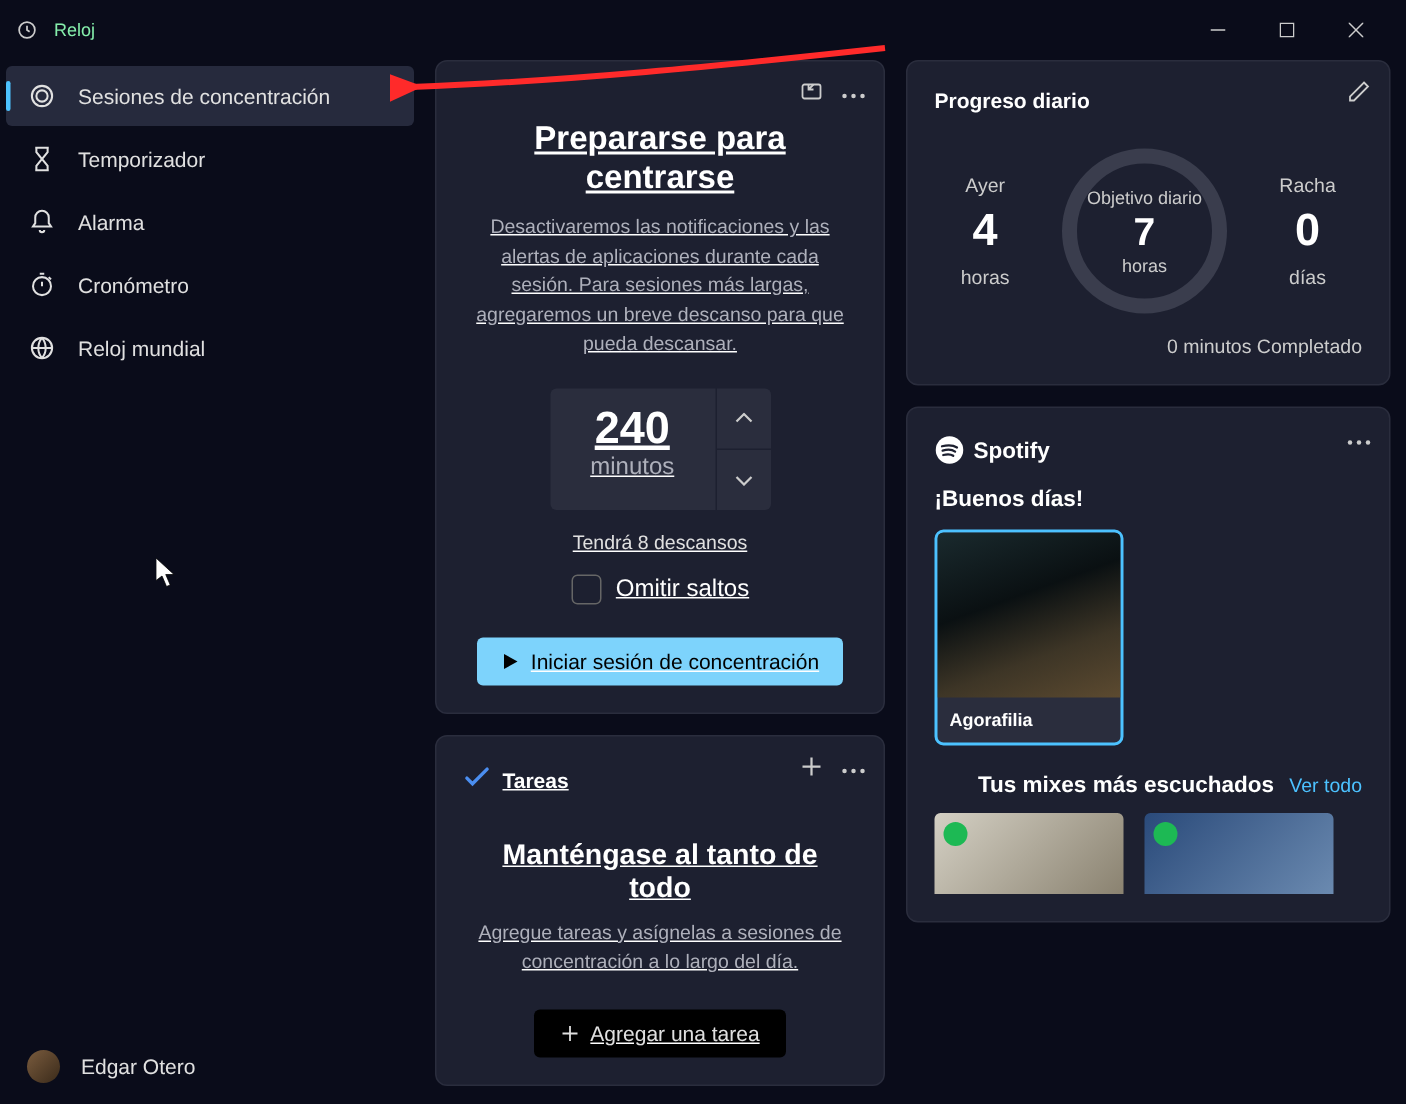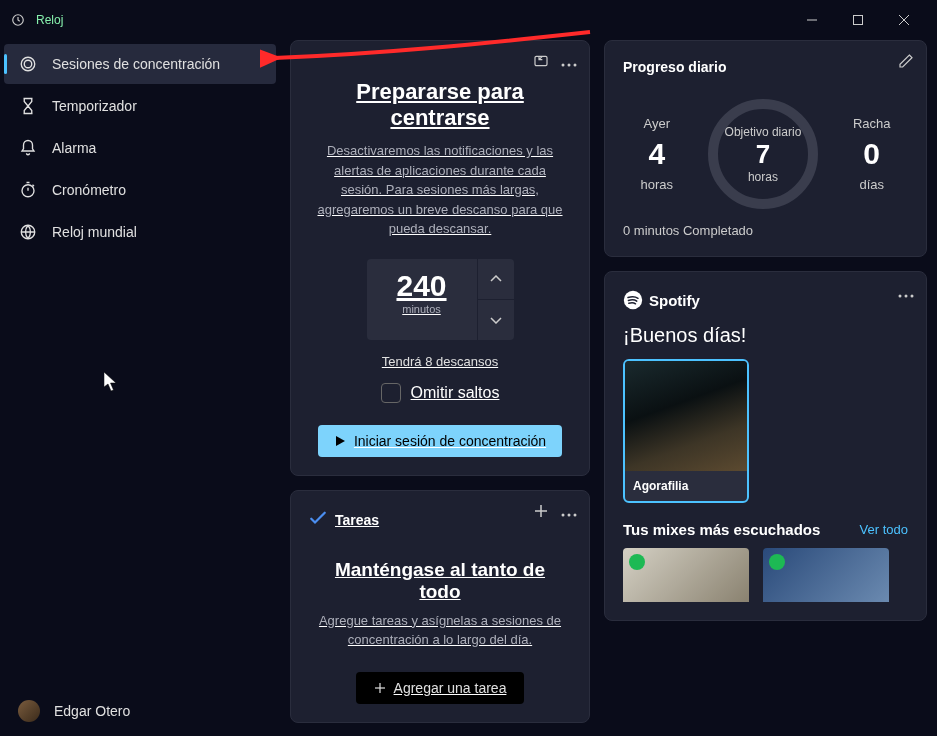--- a/index.html
+++ b/index.html
@@ -33,50 +33,50 @@
 .card-header .title { font-size: 14px; font-weight: 600; }
 .card-actions { position:absolute; right:12px; top:12px; display:flex; gap:12px; color:#ccc; }
 .card-actions > div { cursor:pointer; }
 
 .focus-title { font-size: 22px; font-weight: 600; text-align: center; margin-top: 20px; margin-bottom: 10px; }
 .focus-desc { font-size: 13px; color: #aeb0bb; text-align: center; line-height: 1.5; margin-bottom: 20px; padding: 0 6px; }
 
 .stepper { display: flex; justify-content: center; margin-bottom: 14px; }
 .stepper-value { background: #2a2d3d; border-radius: 4px 0 0 4px; width: 110px; text-align: center; padding: 10px 0 6px 0; }
 .stepper-value .num { font-size: 30px; font-weight: 600; }
-.stepper-value .unit { font-size: 11px; color: #aeb0bb; }
+.stepper-value .unit { font-size: 16px; color: #aeb0bb; }
 .stepper-btns { display:flex; flex-direction:column; }
 .stepper-btns > div { background:#2a2d3d; width:36px; height:40px; display:flex; align-items:center; justify-content:center; margin-left:1px; cursor:pointer; color:#ccc; }
 .stepper-btns > div:first-child { border-radius:0 4px 0 0; margin-bottom:1px; }
 .stepper-btns > div:last-child { border-radius:0 0 4px 0; }
 
 .breaks-text { text-align:center; font-size:13px; color:#e0e0e0; margin-bottom:14px; }
 .skip-row { display:flex; align-items:center; justify-content:center; gap:10px; margin-bottom:22px; }
 .checkbox { width:20px; height:20px; border:1px solid #666; border-radius:4px; cursor:pointer; }
 
 .primary-btn { background:#7dd3fc; color:#000; border:none; border-radius:4px; padding:8px 16px; font-size:14px; display:flex; align-items:center; justify-content:center; gap:8px; cursor:pointer; margin:0 auto; }
 
 .progress-stats { display:flex; justify-content:space-around; align-items:center; margin:24px 0 14px 0; }
 .stat { text-align:center; }
 .stat .lbl { font-size:13px; color:#ccc; margin-bottom:6px; }
 .stat .val { font-size:30px; font-weight:600; }
 .stat .sub { font-size:13px; color:#ccc; margin-top:6px; }
 .ring { width:110px; height:110px; border-radius:50%; border:10px solid #3a3d4d; display:flex; flex-direction:column; align-items:center; justify-content:center; }
 .ring .lbl { font-size:12px; color:#ccc; }
 .ring .val { font-size:26px; font-weight:600; }
 .ring .sub { font-size:12px; color:#ccc; }
-.progress-footer { text-align:left; font-size:13px; color:#ccc; margin-top:4px; }
+.progress-footer { text-align:right; font-size:13px; color:#ccc; margin-top:4px; }
 
 .spotify-logo { display:flex; align-items:center; gap:6px; font-weight:700; font-size:15px; margin-bottom:14px; }
-.spotify-greeting { font-size:20px; font-weight:400; margin-bottom:12px; }
+.spotify-greeting { font-size:15px; font-weight:700; margin-bottom:12px; }
 .playlist-card { border:2px solid #4cc2ff; border-radius:6px; width:126px; overflow:hidden; background:#2a2d3d; cursor:pointer; }
 .playlist-img { width:100%; height:110px; background: linear-gradient(160deg,#1a2a2e 0%,#0a1012 40%,#3d3526 70%,#5c4a30 100%); position:relative; }
 .playlist-name { padding:8px; font-size:12px; font-weight:600; }
 .mixes-header { display:flex; justify-content:space-between; align-items:center; margin-top:18px; margin-bottom:10px; }
-.mixes-title { font-size:15px; font-weight:700; }
+.mixes-title { font-size:15px; font-weight:700;margin-left:29px; }
 .mixes-link { font-size:13px; color:#4cc2ff; cursor:pointer; }
 .mix-row { display:flex; gap:14px; }
 .mix-card { width:126px; cursor:pointer; }
 .mix-img { width:126px; height:54px; border-radius:4px 4px 0 0; position:relative; overflow:hidden; }
 .mix-img.one { background: linear-gradient(135deg,#d4d0c4,#8a8270); }
 .mix-img.two { background: linear-gradient(135deg,#2a4a7a,#6b8ab0); }
 .mix-badge { position:absolute; left:6px; top:6px; width:16px; height:16px; background:#1db954; border-radius:50%; }
 
 .tasks-title { font-size:19px; font-weight:600; text-align:center; margin-top:28px; margin-bottom:8px; padding: 0 6px; }
 .tasks-desc { font-size:13px; color:#aeb0bb; text-align:center; line-height:1.5; margin-bottom:22px; padding: 0 6px; }

